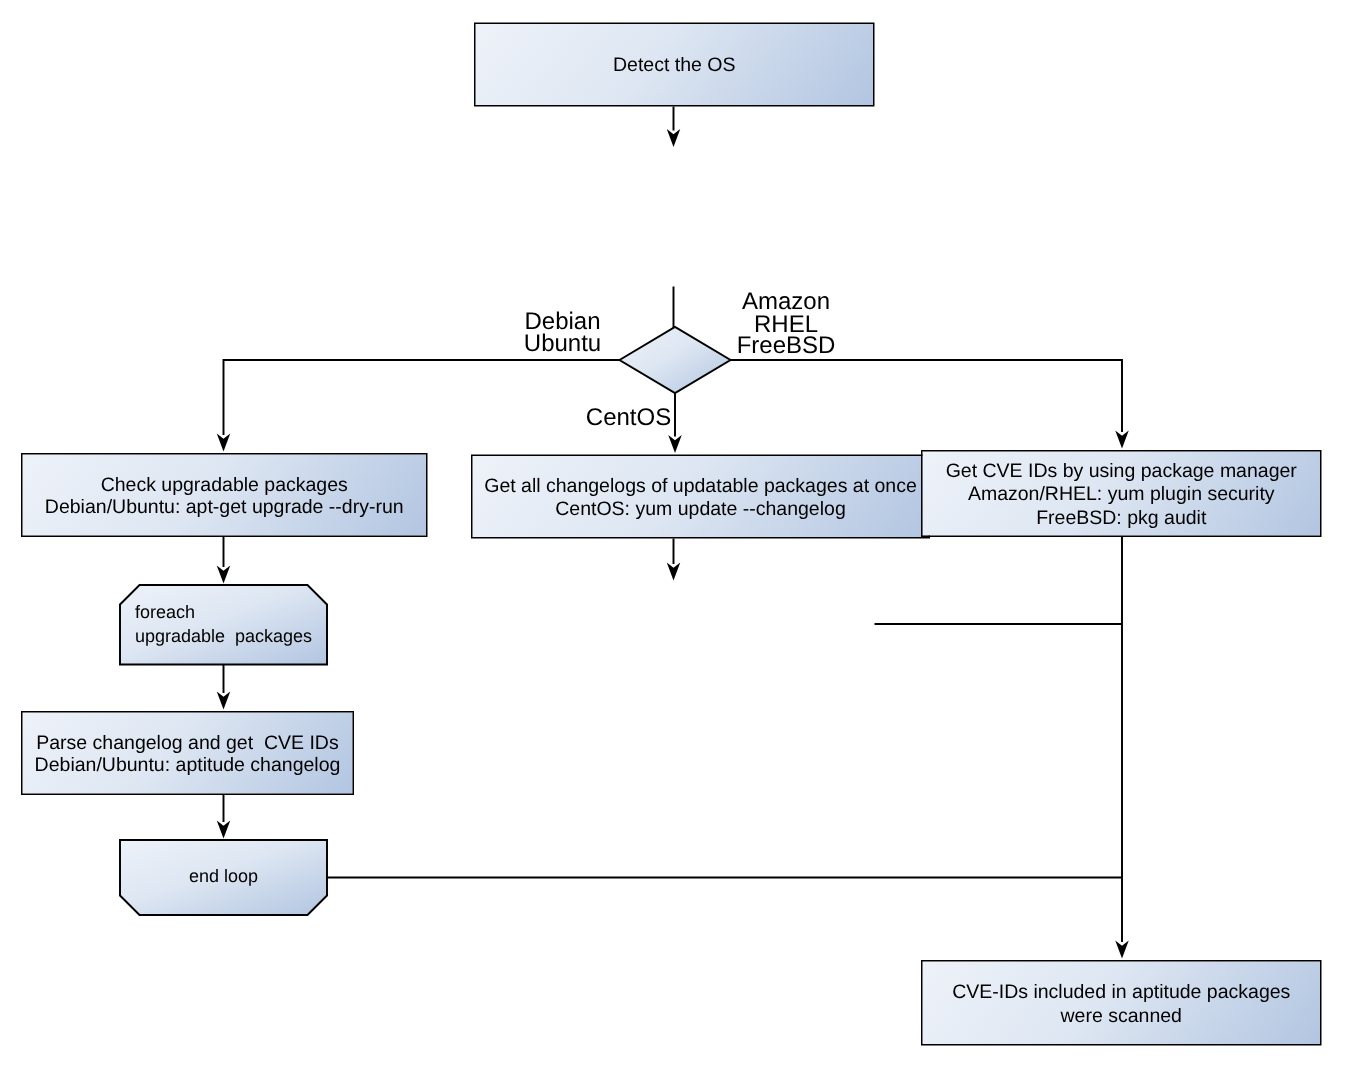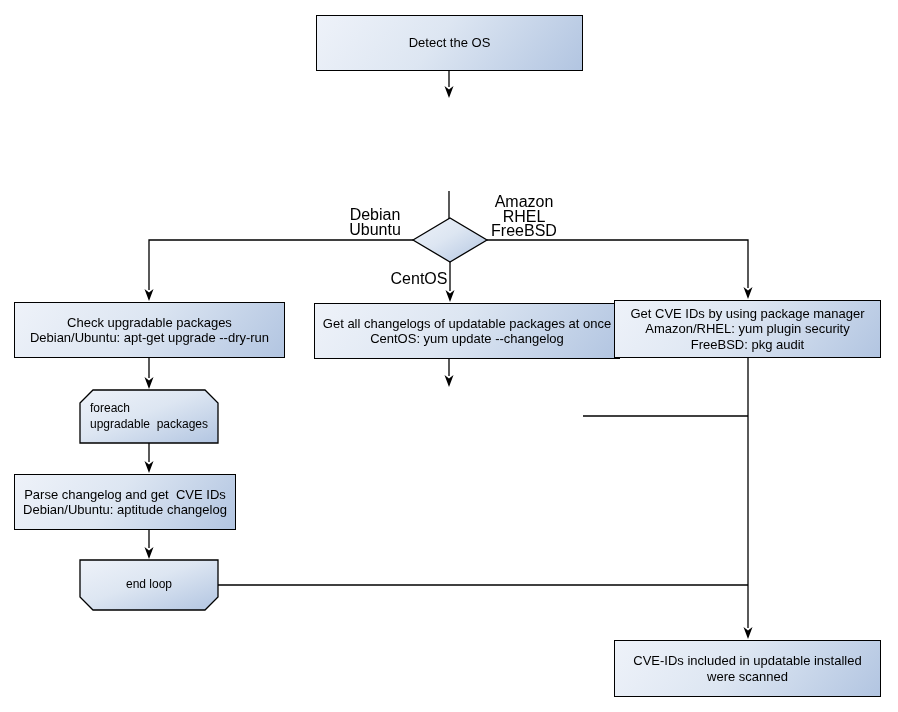--- a/index.html
+++ b/index.html
@@ -105,21 +105,21 @@
 Debian/Ubuntu: aptitude changelog</div>
 
   <div class="node" style="left:314px; top:303px; width:306px; height:56px;">Get all changelogs of updatable packages at once
 CentOS: yum update --changelog</div>
 
 
   <div class="node" style="left:614px; top:300px; width:267px; height:58px;">Get CVE IDs by using package manager
 Amazon/RHEL: yum plugin security
 FreeBSD: pkg audit</div>
 
-  <div class="node" style="left:614px; top:640px; width:267px; height:57px;">CVE-IDs included in updatable installed
+  <div class="node" style="left:614px; top:640px; width:267px; height:57px;">CVE-IDs included in aptitude packages
 were scanned</div>
 
   <div class="shape-text" style="left:80px; top:390px; width:138px; height:53px;">foreach
 upgradable  packages</div>
 
   <div class="shape-text" style="left:80px; top:560px; width:138px; height:50px;">end loop</div>
 
   <div class="edge-label" style="left:335px; top:208px; width:80px;">Debian
 Ubuntu</div>
 

